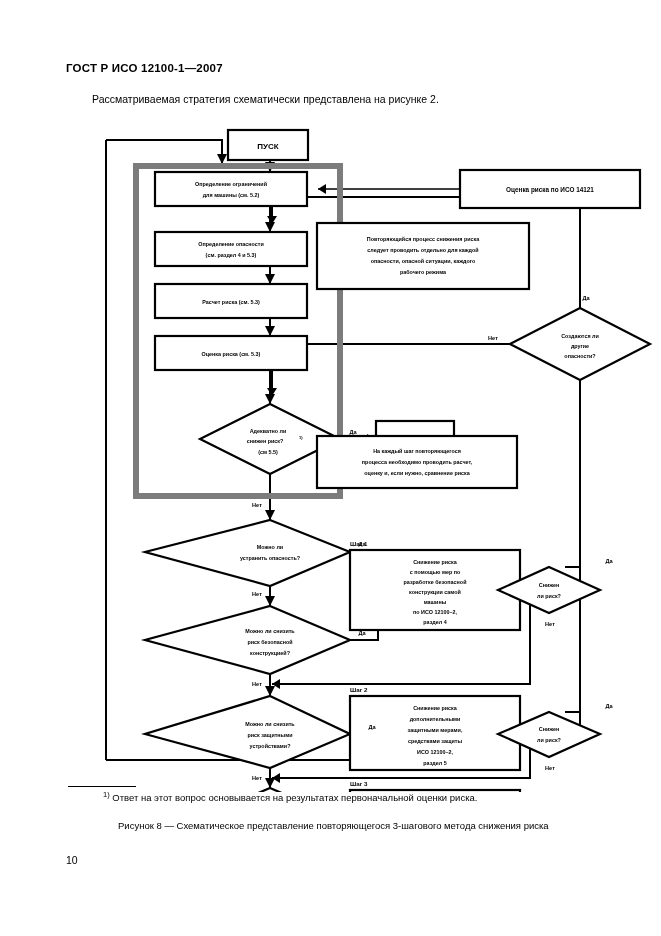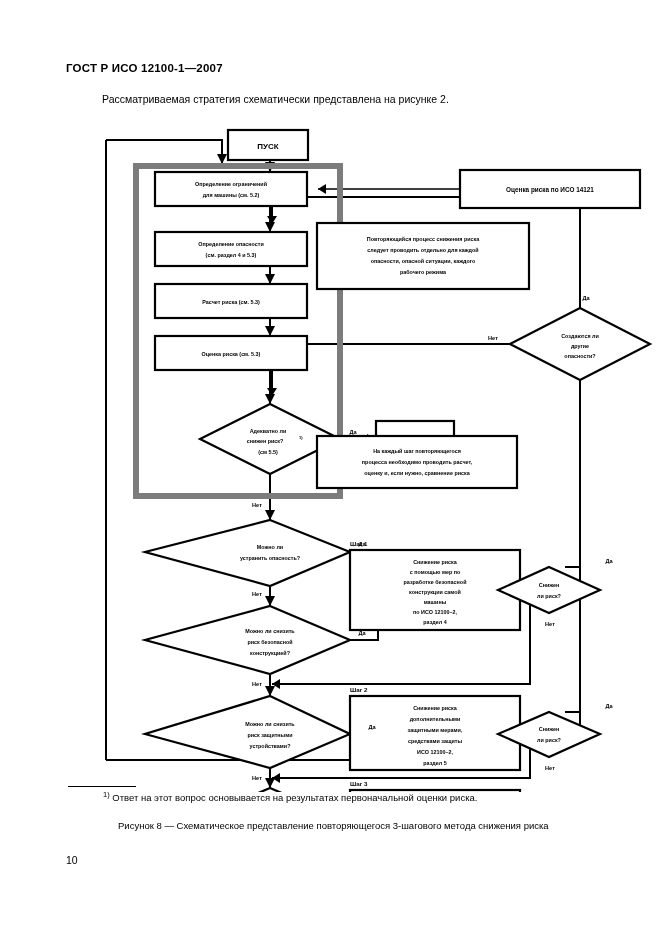--- a/index.html
+++ b/index.html
@@ -10,21 +10,21 @@
     position:relative;
     overflow:hidden;
   }
   .page{position:relative;width:661px;height:936px;background:#fff;}
   .std-header{
     position:absolute;left:66px;top:62px;
     font-size:11.5px;font-weight:bold;letter-spacing:0.2px;
     white-space:nowrap;
   }
   .intro-para{
-    position:absolute;left:102px;top:93px;
+    position:absolute;left:92px;top:93px;
     font-size:10.5px;font-weight:normal;
     white-space:nowrap;
   }
   .figure-wrap{position:absolute;left:0px;top:112px;width:661px;height:680px;margin-left:20px;}
   .figure-wrap svg{display:block;}
   .footnote-rule{
     position:absolute;left:68px;top:786px;width:68px;height:0;
     border-top:1px solid #000;
   }
   .footnote{

